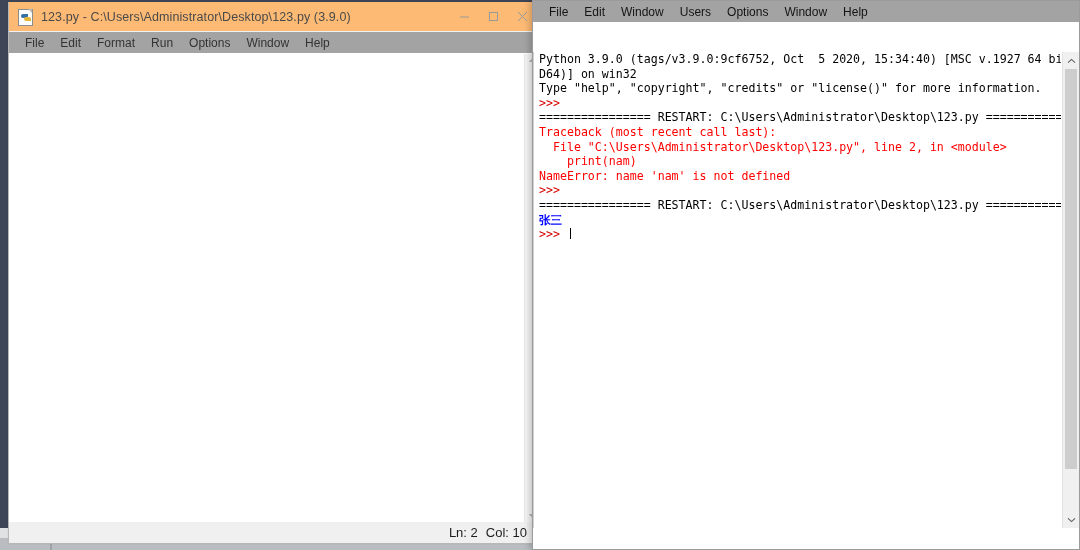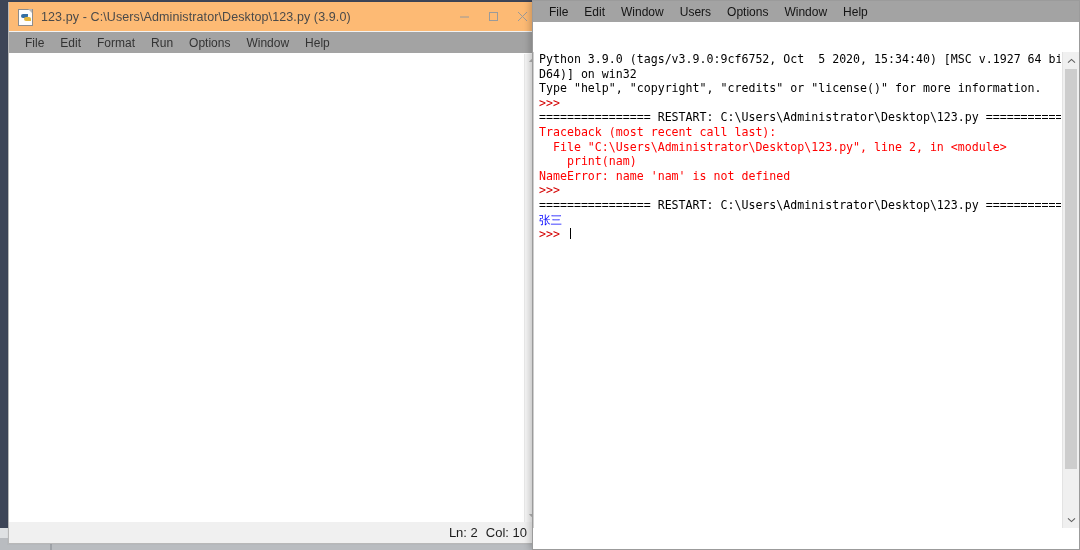--- a/index.html
+++ b/index.html
@@ -39,21 +39,21 @@
     position:absolute;left:0;right:0;background:#ffffff;overflow:hidden;
     font-family:"DejaVu Sans Mono","Liberation Mono",monospace;
     font-size:11.6px;line-height:14.6px;white-space:pre;
   }
   .tline{padding:0 0 0 5px;}
   .tok-name{color:#000000;}
   .tok-str{color:#00a000;}
   .tok-builtin{color:#9c00b3;}
   .tok-err{color:#ff0000;}
   .tok-restart{color:#000000;}
-  .tok-out{color:#0000ff;}
+  .tok-out{color:#0000ff;font-weight:bold;}
   .tok-prompt{color:#d40000;}
 
   .caret{display:inline-block;width:1px;height:11px;background:#000;vertical-align:-1px;margin-left:3px;}
 
   
   .vscroll{position:absolute;top:0;bottom:0;width:17px;background:#f0f0f0;border-left:1px solid #e3e3e3;box-sizing:border-box;}
   .vscroll .arrow{position:absolute;left:0;right:0;height:17px;display:flex;align-items:center;justify-content:center;}
   .vscroll .arrow.up{top:0;} .vscroll .arrow.dn{bottom:0;}
   .vscroll .thumb{position:absolute;left:2px;right:2px;background:#cdcdcd;}
 

